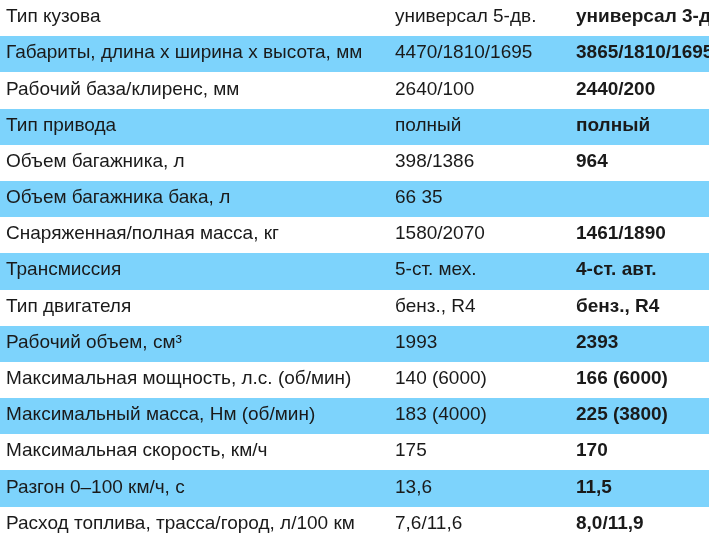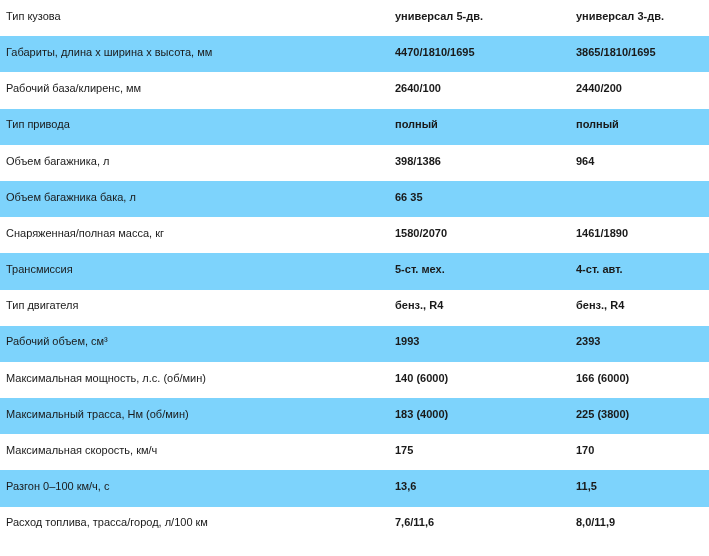--- a/index.html
+++ b/index.html
@@ -17,39 +17,39 @@
     width: 709px;
     border-collapse: collapse;
     table-layout: fixed;
   }
   .spec-table tr {
     height: 36.2px;
   }
   .spec-table td {
     padding: 0 0 4px 6px;
     vertical-align: middle;
-    font-size: 11px;
+    font-size: 19px;
     color: #1a1a1a;
     line-height: 1.15;
     white-space: nowrap;
     overflow: hidden;
   }
   .row-shaded td {
     background: #7dd3fc;
   }
   .row-plain td {
     background: #ffffff;
   }
   .col-label {
     width: 383px;
     font-weight: normal;
   }
   .col-v1 {
     width: 175px;
-    font-weight: bold;
+    font-weight: normal;
   }
   .col-v2 {
     width: 151px;
     font-weight: bold;
   }
 </style>
 </head>
 <body>
 
 <table class="spec-table">
@@ -103,21 +103,21 @@
         <td class="col-label">Рабочий объем, см³</td>
         <td class="col-v1">1993</td>
         <td class="col-v2">2393</td>
       </tr>
       <tr class="row-plain">
         <td class="col-label">Максимальная мощность, л.с. (об/мин)</td>
         <td class="col-v1">140 (6000)</td>
         <td class="col-v2">166 (6000)</td>
       </tr>
       <tr class="row-shaded">
-        <td class="col-label">Максимальный трасса, Нм (об/мин)</td>
+        <td class="col-label">Максимальный масса, Нм (об/мин)</td>
         <td class="col-v1">183 (4000)</td>
         <td class="col-v2">225 (3800)</td>
       </tr>
       <tr class="row-plain">
         <td class="col-label">Максимальная скорость, км/ч</td>
         <td class="col-v1">175</td>
         <td class="col-v2">170</td>
       </tr>
       <tr class="row-shaded">
         <td class="col-label">Разгон 0–100 км/ч, с</td>

